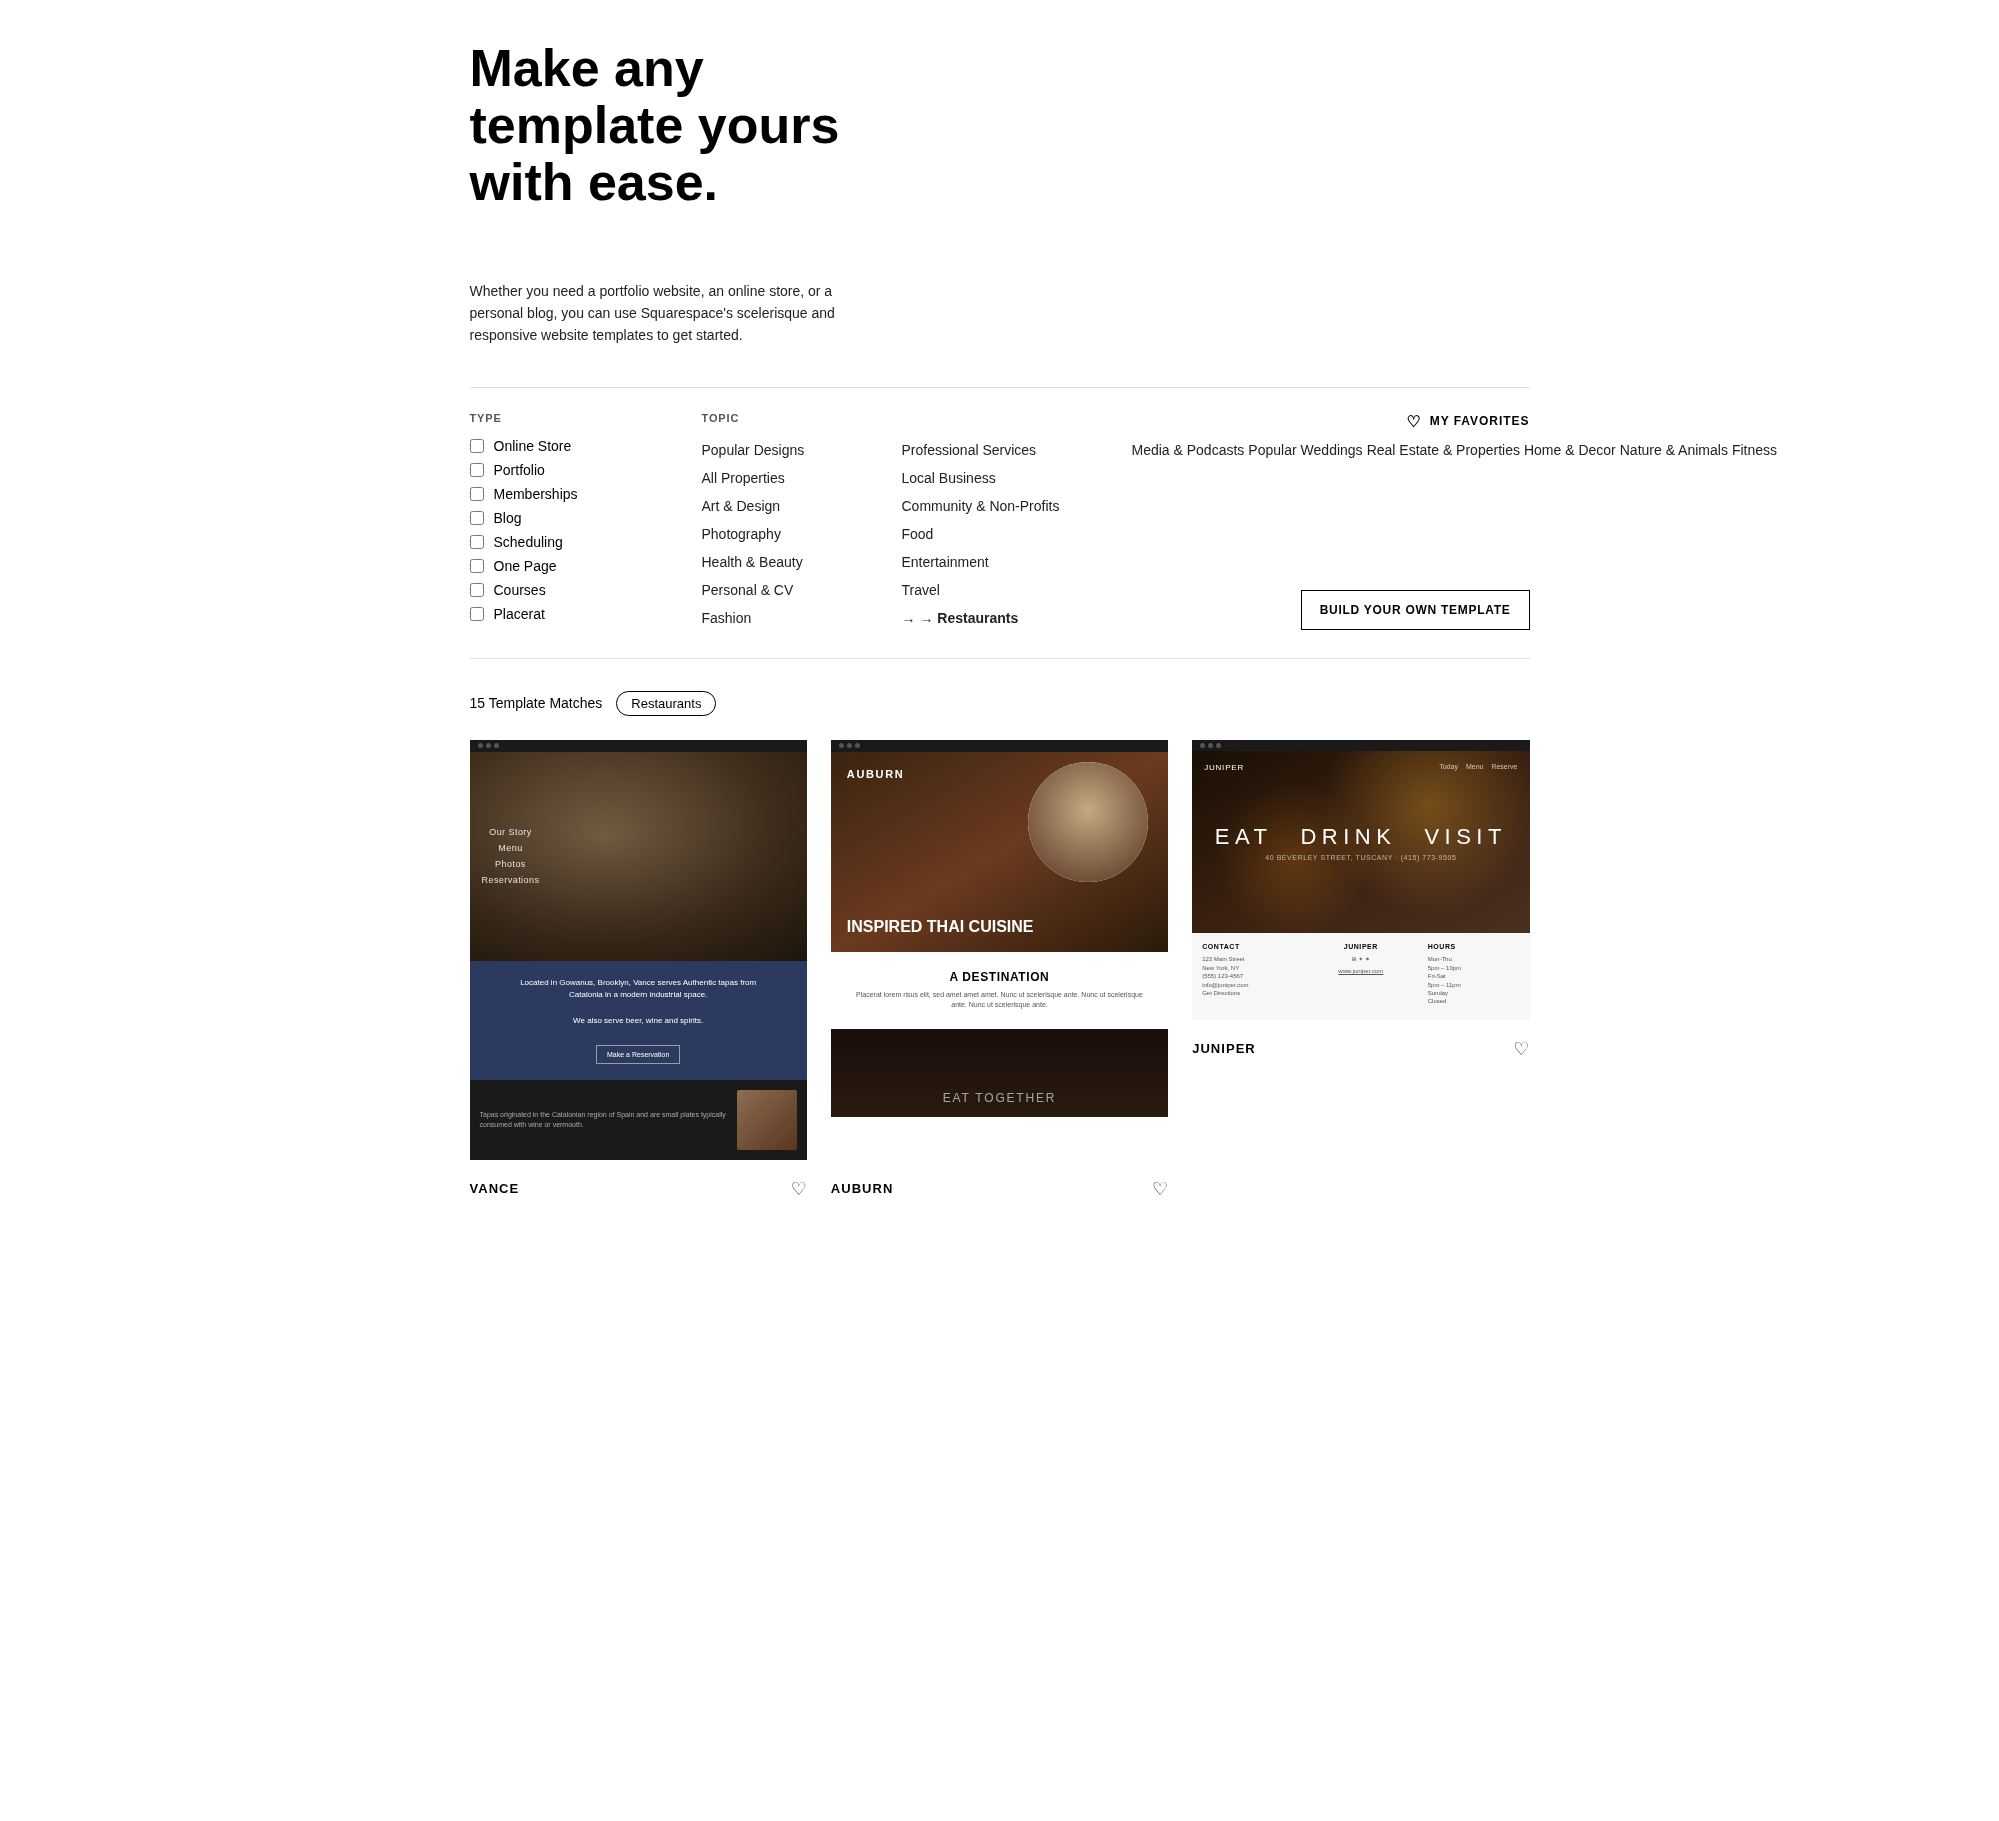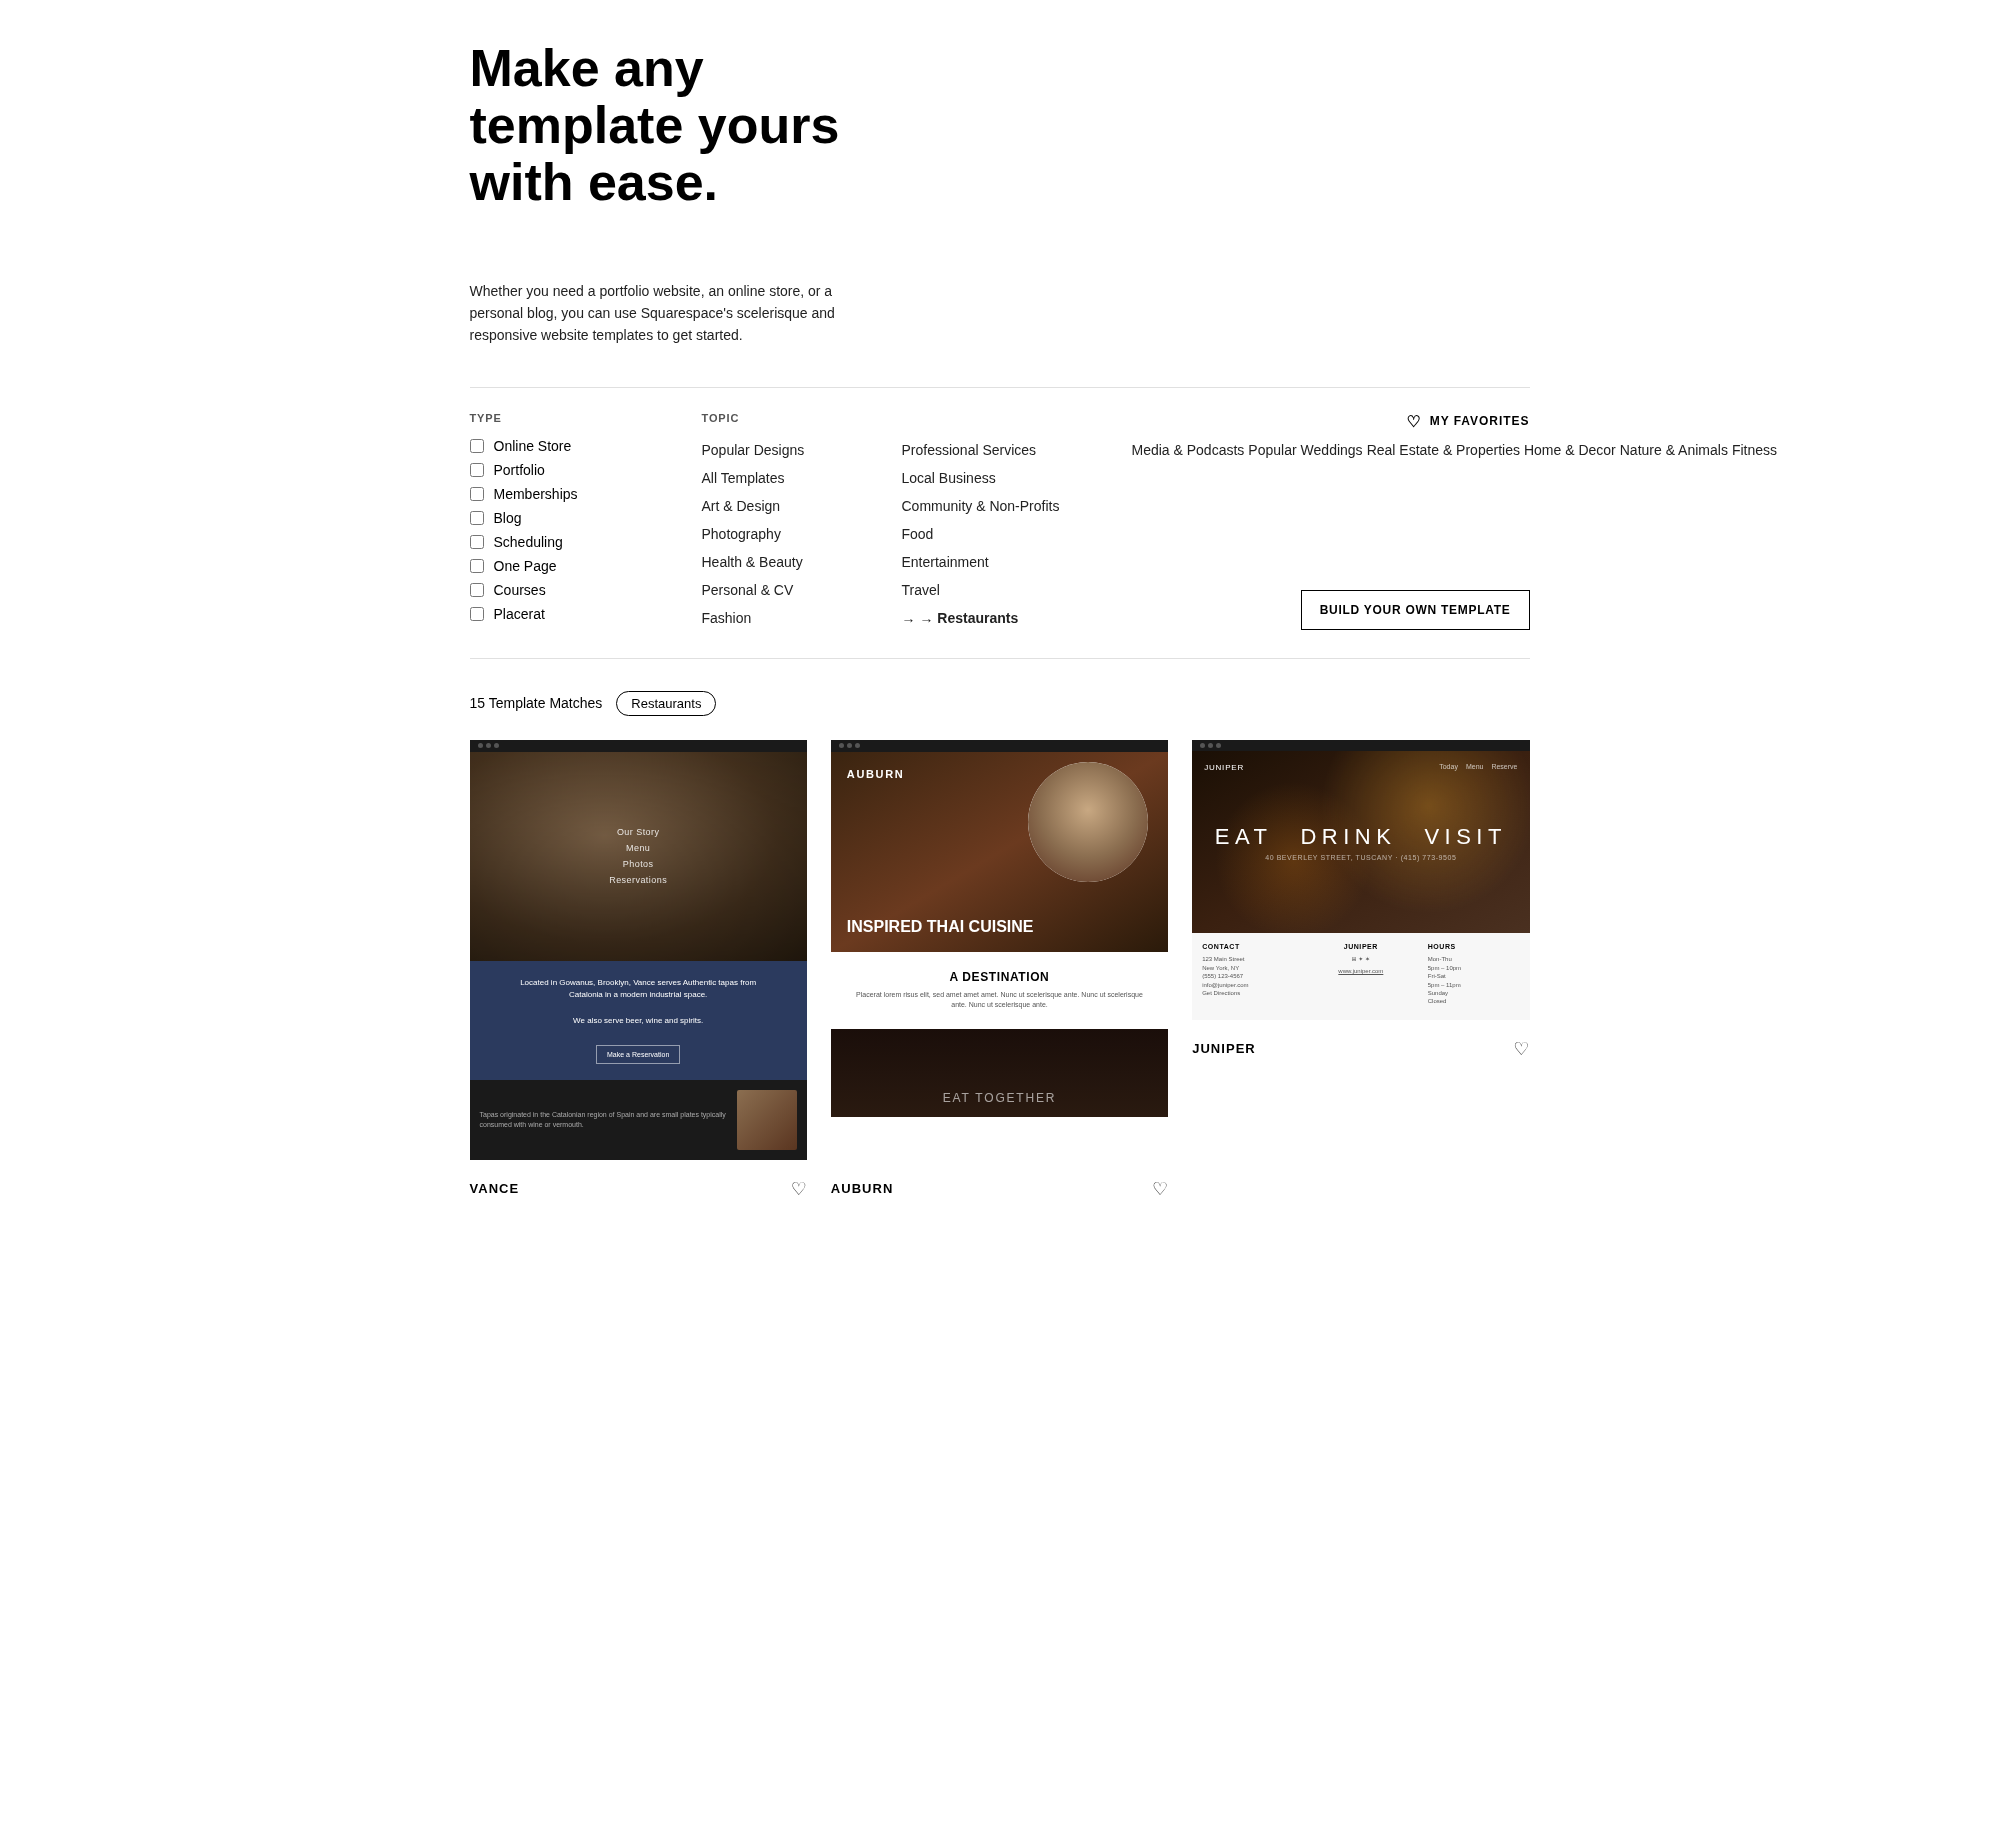--- a/index.html
+++ b/index.html
@@ -182,23 +182,23 @@
       gap: 3px;
     }
     .dot { width: 5px; height: 5px; border-radius: 50%; background: #555; }
     .vance-hero-img {
       flex: 1;
       background: linear-gradient(to bottom, rgba(0,0,0,0.1), rgba(0,0,0,0.3)),
         radial-gradient(ellipse at 40% 40%, #8B6E50, #4a3520 60%, #2a1e10);
       display: flex;
       flex-direction: column;
       justify-content: center;
-      align-items: center;
+      align-items: flex-start;
       gap: 6px;
-      padding: 32px;
+      padding: 12px;
     }
     .vance-nav-text {
       color: rgba(255,255,255,0.85);
       font-size: 9px;
       letter-spacing: 0.05em;
       line-height: 1.8;
       text-align: center;
     }
     .vance-info {
       background: #2b3a5e;
@@ -455,21 +455,21 @@
           </ul>
       </div>
 
       <div class="divider-v" style="margin: 0 24px 0 8px;"></div>
 
       <div style="flex:1">
         <div class="filter-col-label">TOPIC</div>
         <div style="display:flex; gap: 0;">
           <div style="min-width:200px; display:flex; flex-direction:column; gap:4px;" id="topic-col1">
               <div class="topic-item">Popular Designs</div>
-              <div class="topic-item">All Templates</div>
+              <div class="topic-item">All Properties</div>
               <div class="topic-item">Art &amp; Design</div>
               <div class="topic-item">Photography</div>
               <div class="topic-item">Health &amp; Beauty</div>
               <div class="topic-item">Personal &amp; CV</div>
               <div class="topic-item">Fashion</div>
             </div>
           <div style="min-width:230px; display:flex; flex-direction:column; gap:4px;" id="topic-col2">
               <div class="topic-item">Professional Services</div>
               <div class="topic-item">Local Business</div>
               <div class="topic-item">Community &amp; Non-Profits</div>

